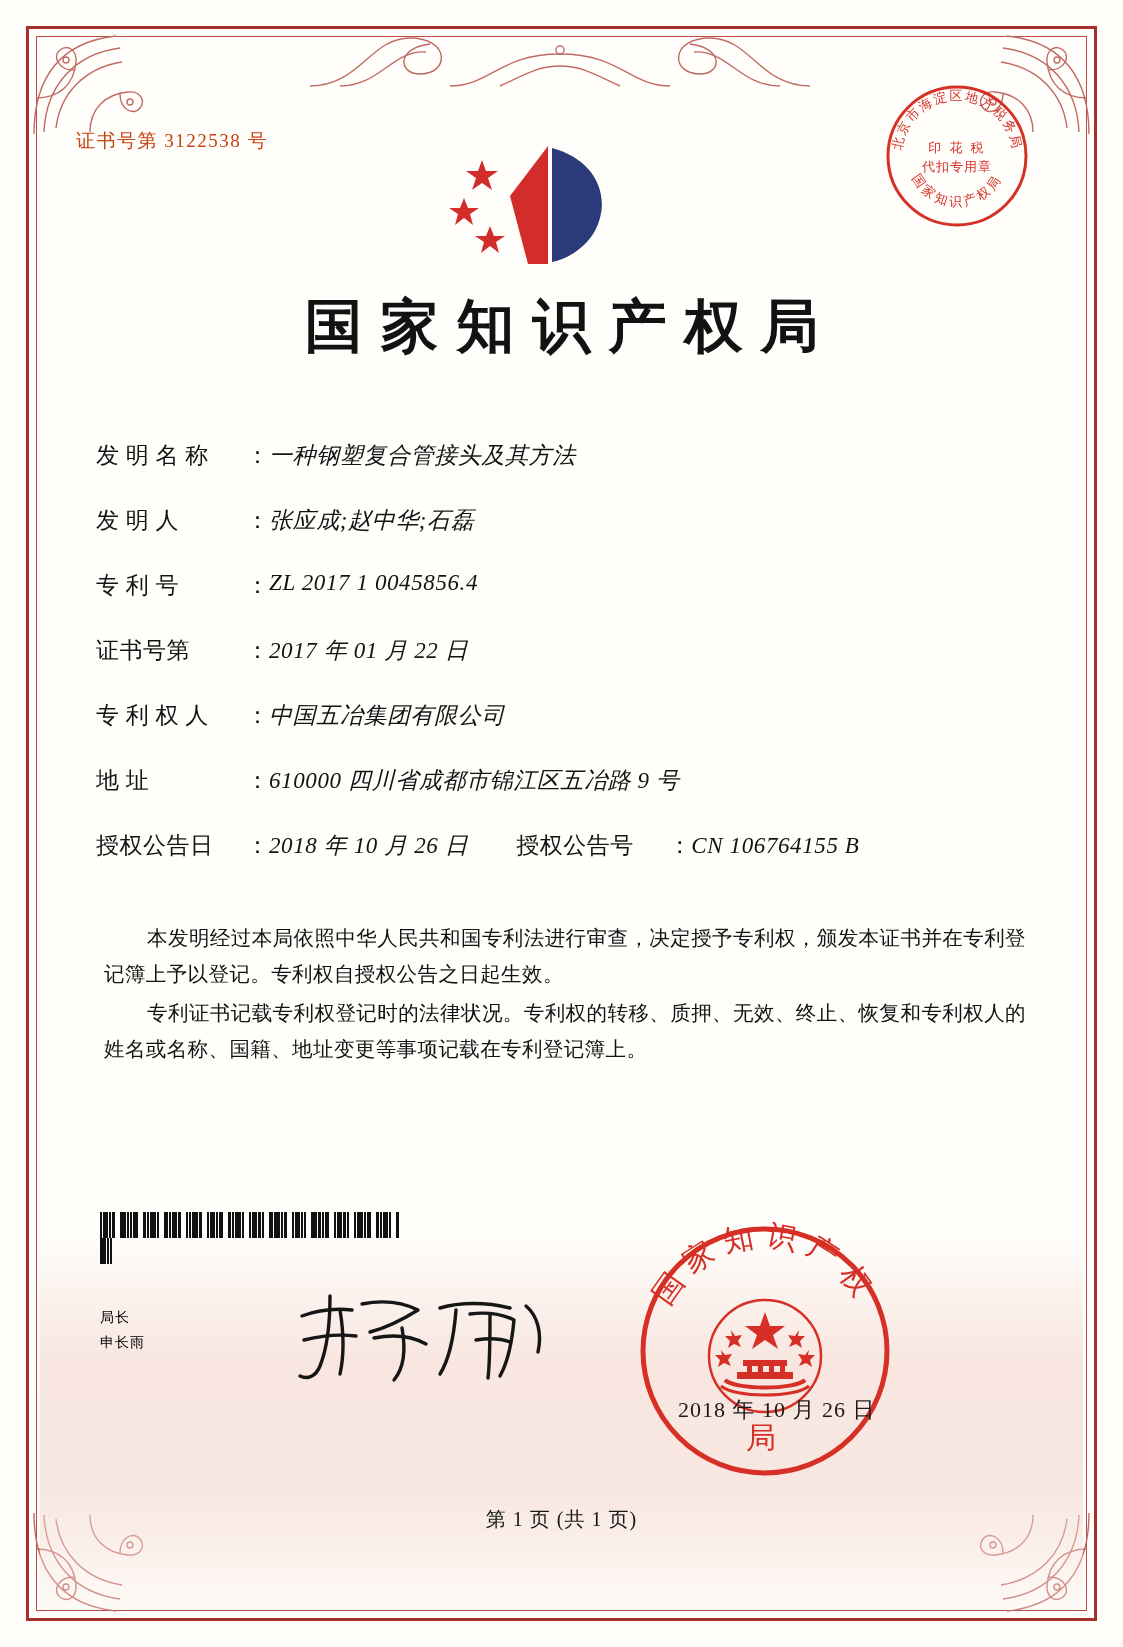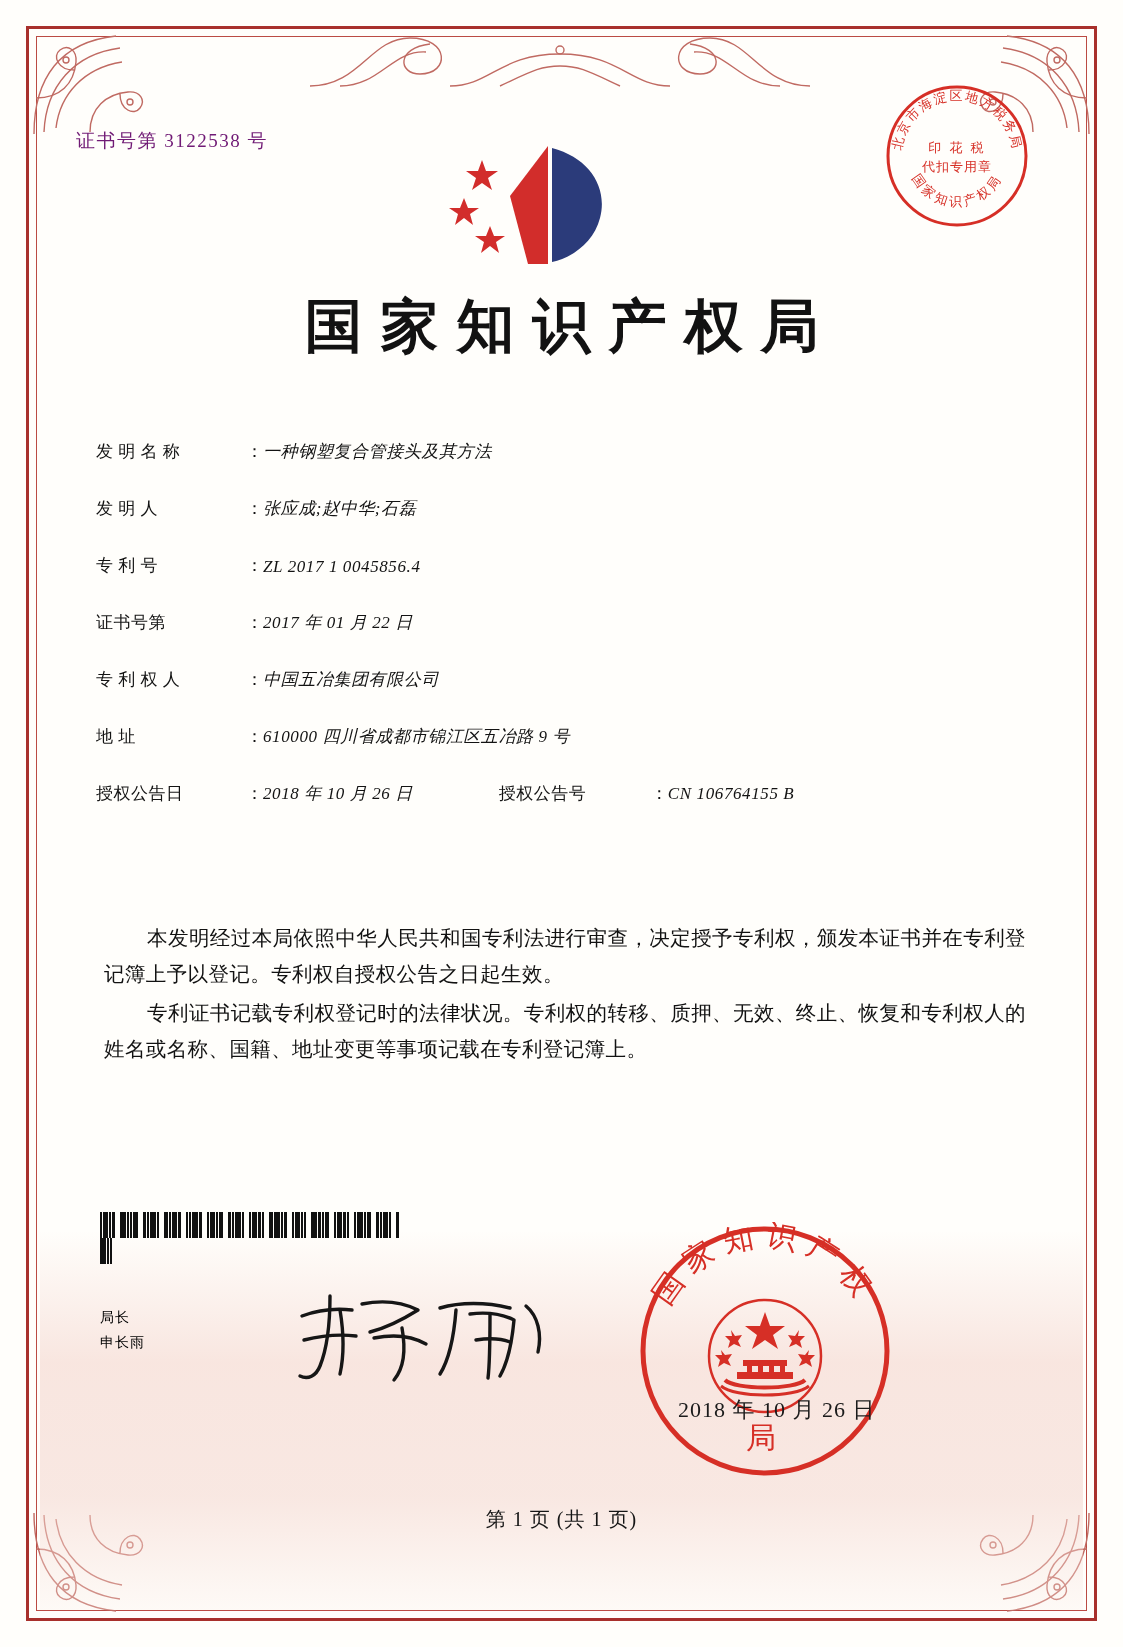--- a/index.html
+++ b/index.html
@@ -65,21 +65,21 @@
     pointer-events: none;
   }
 
   
   .cert-no {
     position: absolute;
     left: 76px;
     top: 128px;
     font-size: 19px;
     letter-spacing: 1.5px;
-    color: #701a75;
+    color: #c2410c;
     white-space: nowrap;
   }
 
   .logo {
     position: absolute;
     left: 440px;
     top: 140px;
     width: 210px;
     height: 140px;
   }
@@ -107,38 +107,38 @@
 
   
   .fields {
     position: absolute;
     left: 96px;
     top: 440px;
     width: 930px;
   }
   .field-row {
     display: flex;
-    align-items: flex-end;
+    align-items: flex-start;
     margin-bottom: 34px;
-    font-size: 17px;
+    font-size: 23px;
     color: #131313;
     white-space: nowrap;
   }
   .field-label {
     display: inline-block;
     width: 150px;
     letter-spacing: 0.5px;
     flex: none;
   }
   .field-value {
     letter-spacing: 0.6px;
     font-style: italic;
   }
   .field-row.two-col .col2 {
-    margin-left: 86px;
+    margin-left: 48px;
     display: flex;
     align-items: baseline;
   }
   .field-row.two-col .col2 .field-label {
     width: 152px;
   }
 
   
   .paragraphs {
     position: absolute;

